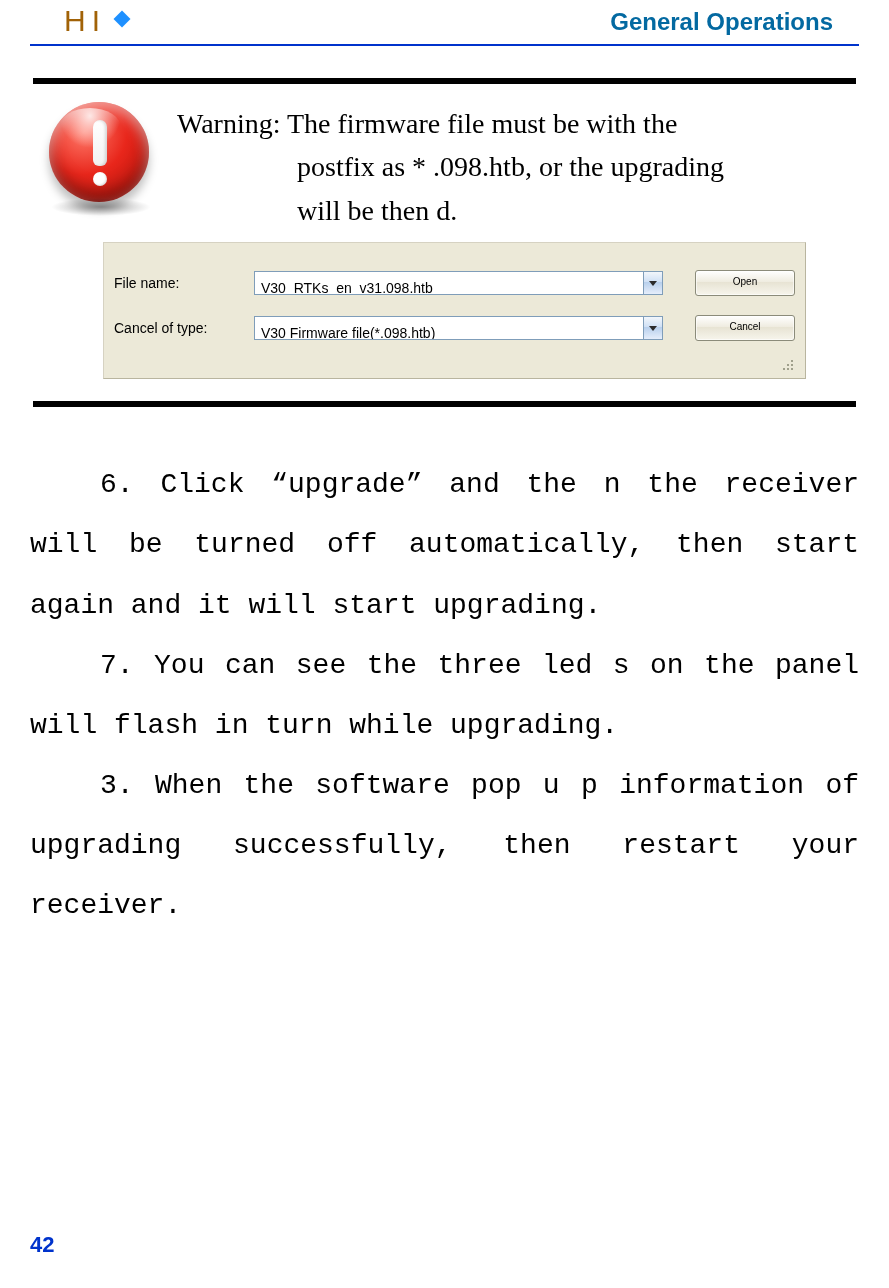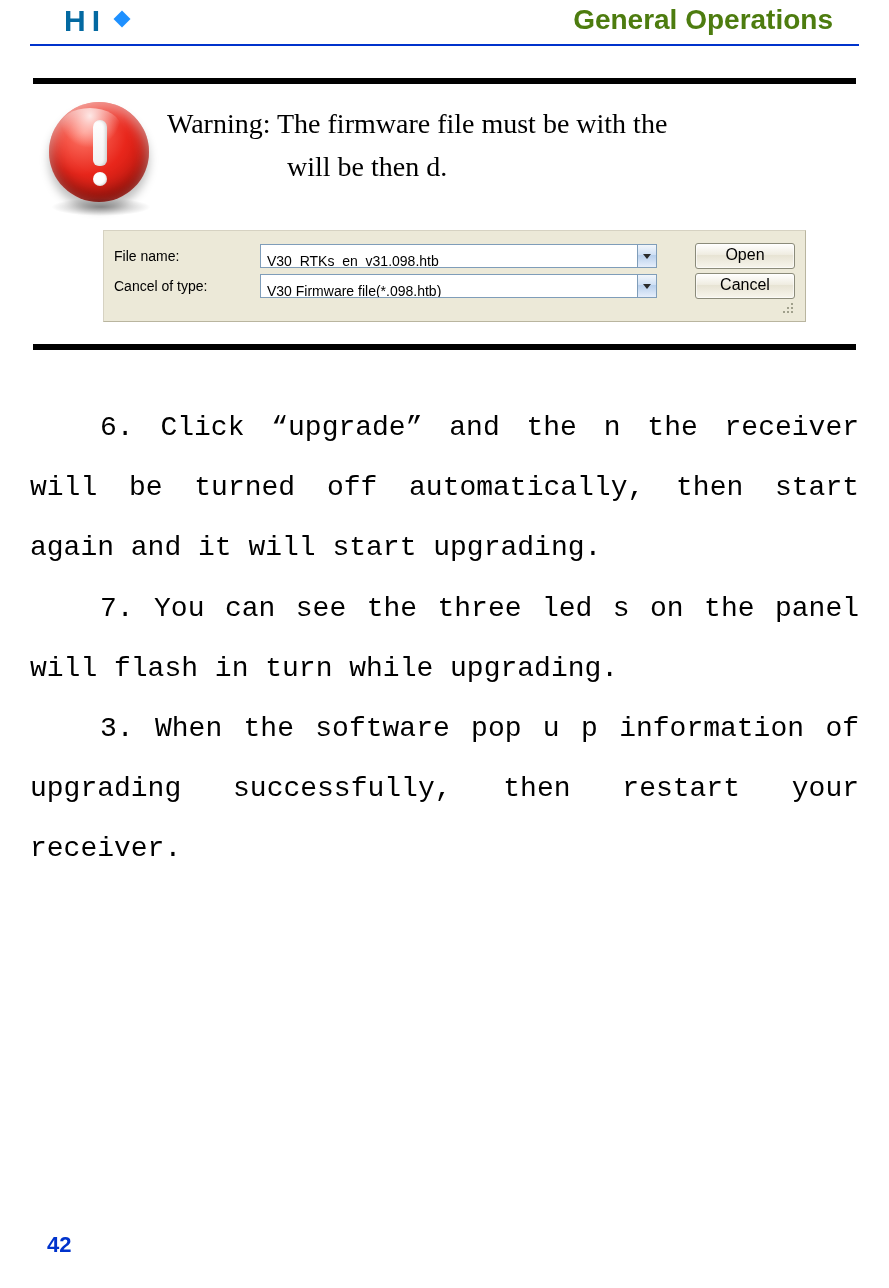--- a/index.html
+++ b/index.html
@@ -28,38 +28,38 @@
     display: flex;
     align-items: flex-end;
     justify-content: space-between;
     padding: 0 26px 6px 34px;
   }
   .brand {
     display: flex;
     align-items: center;
     gap: 8px;
     font-family: Arial, Helvetica, sans-serif;
-    font-weight: 700;
+    font-weight: 400;
     font-size: 30px;
     letter-spacing: 6px;
-    color: #0369a1;
+    color: #a16207;
   }
   .brand .diamond {
     display: inline-block;
     width: 12px;
     height: 12px;
     background: #1e90ff;
     transform: rotate(45deg);
     margin: 0 2px 4px 2px;
   }
   .section-title {
     font-family: Arial, Helvetica, sans-serif;
     font-weight: 700;
-    color: #4d7c0f;
-    font-size: 28px;
+    color: #0369a1;
+    font-size: 24px;
     padding-bottom: 2px;
   }
   .header-rule {
     border: none;
     border-top: 2px solid #0033cc;
     margin: 0;
   }
 
   
   .callout-wrap {
@@ -69,21 +69,21 @@
     height: 6px;
     background: #000;
     width: 100%;
   }
   .callout-inner {
     padding: 16px 10px 12px 10px;
   }
   .warning-row {
     display: flex;
     align-items: flex-start;
-    gap: 4px;
+    gap: 14px;
   }
   .warning-icon {
     width: 120px;
     height: 120px;
     flex-shrink: 0;
     position: relative;
   }
   .warning-icon .disc {
     position: absolute;
     left: 6px; top: 2px;
@@ -144,22 +144,22 @@
     border-right-color: #b9b59f;
     border-bottom-color: #b9b59f;
     font-family: Tahoma, Arial, sans-serif;
     font-size: 14px;
     color: #000;
     padding: 8px 10px 10px 10px;
   }
   .dlg-row {
     display: flex;
     align-items: center;
-    gap: 16px;
-    margin: 4px 0;
+    gap: 10px;
+    margin: 19px 0;
   }
   .dlg-label {
     width: 130px;
   }
   .dlg-combo {
     flex: 1;
     display: flex;
     align-items: stretch;
     height: 24px;
   }
@@ -192,21 +192,21 @@
     border-top: 5px solid #2b2b2b;
   }
   .dlg-btn {
     width: 100px;
     height: 26px;
     margin-left: 22px;
     background: linear-gradient(#ffffff, #efece0 45%, #e7e3d3 46%, #f7f5ec);
     border: 1px solid #8b8b7a;
     border-radius: 3px;
     font-family: Tahoma, Arial, sans-serif;
-    font-size: 16px;
+    font-size: 10px;
     color: #000;
     text-align: center;
     line-height: 22px;
     box-shadow: 0 0 0 1px rgba(255,255,255,0.6) inset;
   }
   .dlg-size-grip {
     display: flex;
     justify-content: flex-end;
     height: 10px;
     margin-top: -2px;
@@ -223,21 +223,21 @@
   }
   .body-text p {
     margin: 0;
     text-indent: 70px;
     font-family: Liberation Mono, monospace;
   }
 
   
   .page-number {
     position: absolute;
-    left: 47px;
+    left: 30px;
     bottom: 30px;
     font-family: Arial, Helvetica, sans-serif;
     font-weight: 700;
     color: #0033cc;
     font-size: 22px;
   }
 </style>
 </head>
 <body>
 
@@ -262,20 +262,21 @@
         <div class="warning-icon">
           <div class="disc">
               <div class="gloss"></div>
             </div>
           <div class="bang-stem"></div>
           <div class="bang-dot"></div>
           <div class="shadow"></div>
         </div>
         <div class="warning-text">
           <span>Warning: The firmware file must be with the</span>
+          <span class="indent">postfix as * .098.htb, or the upgrading</span>
           <span class="indent">will be then d.</span>
         </div>
       </div>
 
       <div class="dialog">
         <div class="dlg-row">
           <div class="dlg-label">File name:</div>
           <div class="dlg-combo">
             <div class="dlg-input">V30_RTKs_en_v31.098.htb</div>
             <div class="dlg-drop">

